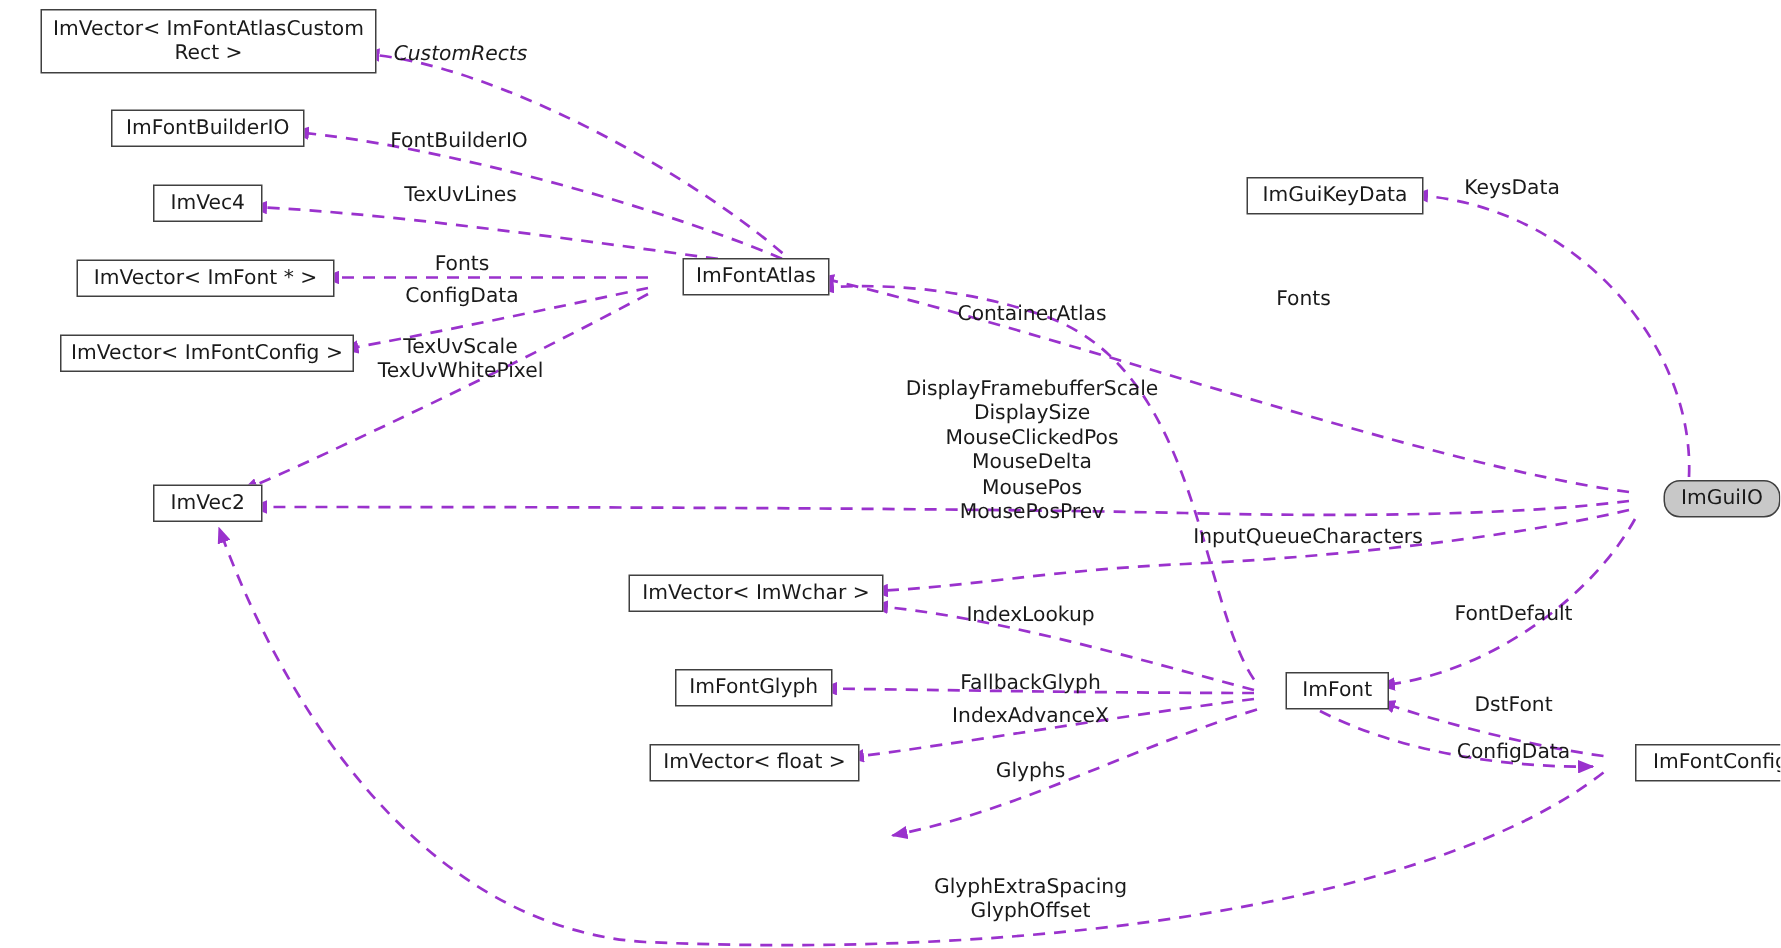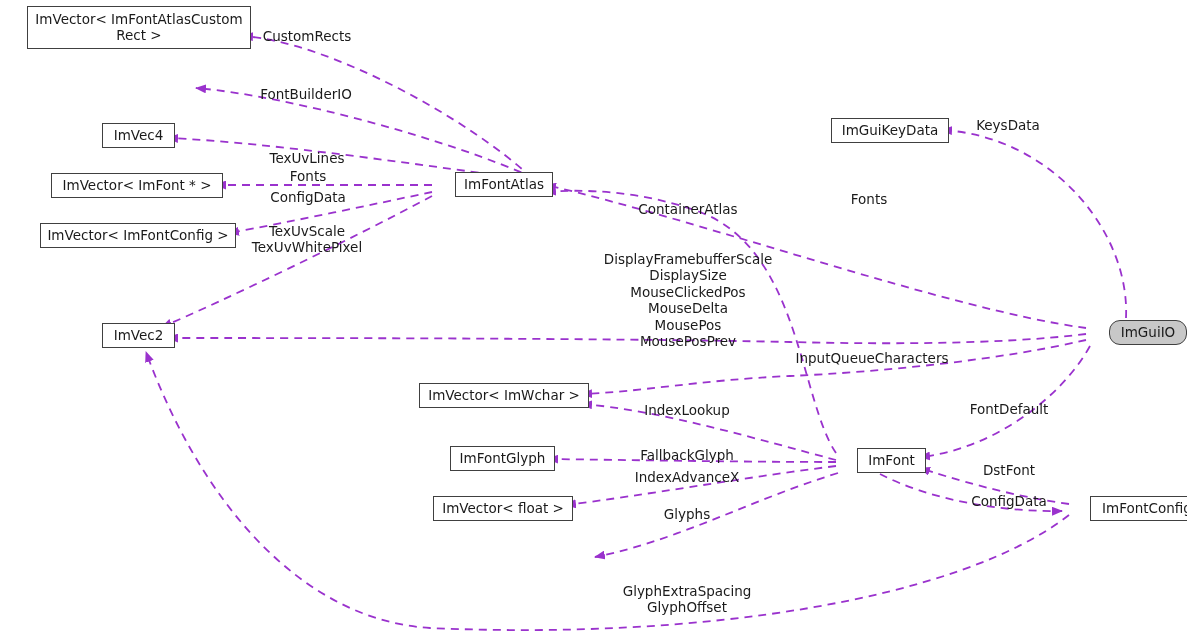--- a/index.html
+++ b/index.html
@@ -102,36 +102,37 @@
       <path d="M 1090,346 C 1060,400 990,450 920,457"></path>
 
       <path d="M 1069,504 C 1010,496 950,478 920,468"></path>
 
       <path d="M 880,474 C 930,500 1000,512 1062,511"></path>
     </g>
   </svg>
 
   <div class="node" style="left:6px;top:6px;width:224px;height:43px;"><span>ImVector&lt; ImFontAtlasCustom
 Rect &gt;</span></div>
+  <div class="node" style="left:53px;top:73px;width:129px;height:25px;"><span>ImFontBuilderIO</span></div>
   <div class="node" style="left:81px;top:123px;width:73px;height:25px;"><span>ImVec4</span></div>
   <div class="node" style="left:30px;top:173px;width:172px;height:25px;"><span>ImVector&lt; ImFont * &gt;</span></div>
   <div class="node" style="left:19px;top:223px;width:196px;height:25px;"><span>ImVector&lt; ImFontConfig &gt;</span></div>
   <div class="node" style="left:81px;top:323px;width:73px;height:25px;"><span>ImVec2</span></div>
   <div class="node" style="left:434px;top:172px;width:98px;height:25px;"><span>ImFontAtlas</span></div>
   <div class="node" style="left:398px;top:383px;width:170px;height:25px;"><span>ImVector&lt; ImWchar &gt;</span></div>
   <div class="node" style="left:429px;top:446px;width:105px;height:25px;"><span>ImFontGlyph</span></div>
   <div class="node" style="left:412px;top:496px;width:140px;height:25px;"><span>ImVector&lt; float &gt;</span></div>
   <div class="node" style="left:836px;top:448px;width:69px;height:25px;"><span>ImFont</span></div>
   <div class="node" style="left:810px;top:118px;width:118px;height:25px;"><span>ImGuiKeyData</span></div>
   <div class="node highlight" style="left:1088px;top:320px;width:78px;height:25px;"><span>ImGuiIO</span></div>
   <div class="node" style="left:1069px;top:496px;width:114px;height:25px;"><span>ImFontConfig</span></div>
 
-  <div class="edge-label" style="left:307px;top:28px;">CustomRects</div>
+  <div class="edge-label" style="left:307px;top:28px;font-style:italic;">CustomRects</div>
   <div class="edge-label" style="left:306px;top:86px;">FontBuilderIO</div>
-  <div class="edge-label" style="left:307px;top:150px;">TexUvLines</div>
+  <div class="edge-label" style="left:307px;top:122px;">TexUvLines</div>
   <div class="edge-label" style="left:308px;top:168px;">Fonts</div>
   <div class="edge-label" style="left:308px;top:189px;">ConfigData</div>
   <div class="edge-label" style="left:307px;top:223px;">TexUvScale
 TexUvWhitePixel</div>
   <div class="edge-label" style="left:1008px;top:117px;">KeysData</div>
   <div class="edge-label" style="left:869px;top:191px;">Fonts</div>
   <div class="edge-label" style="left:688px;top:201px;">ContainerAtlas</div>
   <div class="edge-label" style="left:688px;top:251px;">DisplayFramebufferScale
 DisplaySize
 MouseClickedPos

